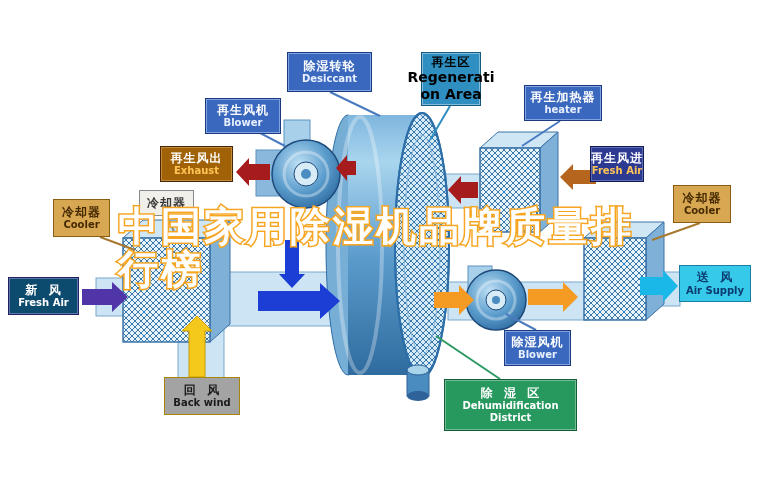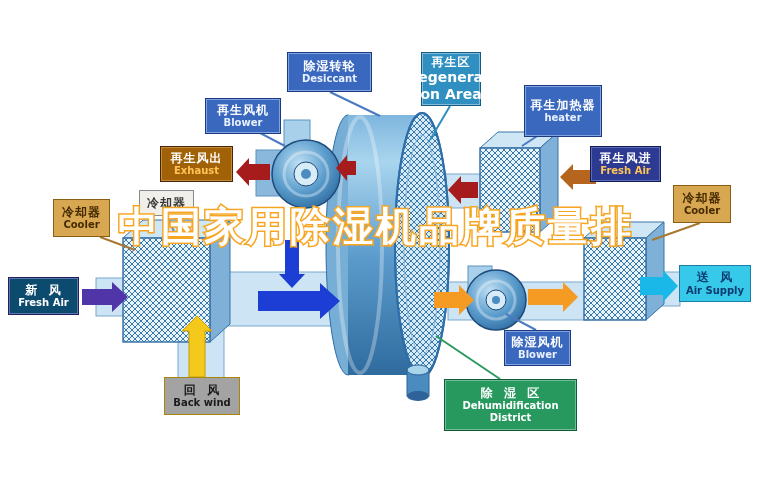--- a/index.html
+++ b/index.html
@@ -12,21 +12,21 @@
   .lbl{position:absolute;display:flex;flex-direction:column;align-items:center;
        justify-content:center;text-align:center;font-weight:bold;line-height:1.22;
        border:1px solid;z-index:2;padding:12px 2px}
   .lbl .zh{font-size:12px;white-space:pre;letter-spacing:1px}
   .lbl .en{font-size:10px;white-space:pre}
   .lbl.sm .en{font-size:14px}
 
   .c-blue{background:#3a68be;border-color:#1b3a80;color:#fff;
           box-shadow:inset 0 0 0 1px rgba(185,212,255,.55)}
   .c-blue .en{color:#e8f0ff}
-  .c-steel{background:#2f8fc0;border-color:#155a80;color:#ffffff;
+  .c-steel{background:#2f8fc0;border-color:#155a80;color:#000000;
            box-shadow:inset 0 0 0 1px rgba(255,255,255,.4)}
   .c-brown{background:#a16207;border-color:#4a2606;color:#fff;
            box-shadow:inset 0 0 0 1px rgba(255,220,160,.35)}
   .c-brown .en{color:#ffc456}
   .c-navy{background:#2c3a92;border-color:#131c52;color:#fff;
           box-shadow:inset 0 0 0 1px rgba(190,200,255,.35)}
   .c-navy .en{color:#ffc456}
   .c-tan{background:#d8a752;border-color:#8a5c14;color:#452a00}
   .c-tan .en{color:#452a00}
   .c-plain{background:#f0efe9;border-color:#8a8a8a;color:#3a3a3a}
@@ -168,31 +168,31 @@
     <div class="zh">再生区</div>
     <div class="en">Regenerati</div>
     <div class="en">on Area</div>
   </div>
 
   <div class="lbl c-blue" style="left:205px;top:98px;width:76px;height:36px">
     <div class="zh">再生风机</div>
     <div class="en">Blower</div>
   </div>
 
-  <div class="lbl c-blue" style="left:524px;top:85px;width:78px;height:52px">
+  <div class="lbl c-blue" style="left:524px;top:85px;width:78px;height:36px">
     <div class="zh">再生加热器</div>
     <div class="en">heater</div>
   </div>
 
   <div class="lbl c-brown" style="left:160px;top:146px;width:73px;height:36px">
     <div class="zh">再生风出</div>
     <div class="en">Exhaust</div>
   </div>
 
-  <div class="lbl c-navy" style="left:590px;top:146px;width:71px;height:36px">
+  <div class="lbl c-navy" style="left:590px;top:146px;width:54px;height:36px">
     <div class="zh">再生风进</div>
     <div class="en">Fresh Air</div>
   </div>
 
   <div class="lbl c-tan" style="left:53px;top:199px;width:57px;height:38px">
     <div class="zh">冷却器</div>
     <div class="en">Cooler</div>
   </div>
 
   <div class="lbl c-plain" style="left:139px;top:190px;width:55px;height:24px">
@@ -224,14 +224,15 @@
     <div class="en">Blower</div>
   </div>
 
   <div class="lbl c-green" style="left:444px;top:379px;width:133px;height:52px">
     <div class="zh">除  湿  区</div>
     <div class="en">Dehumidification</div>
     <div class="en">District</div>
   </div>
 
   <div class="title-line t1">中国家用除湿机品牌质量排</div>
+  <div class="title-line t2">行榜</div>
 
 </div>
 
 </body></html>

